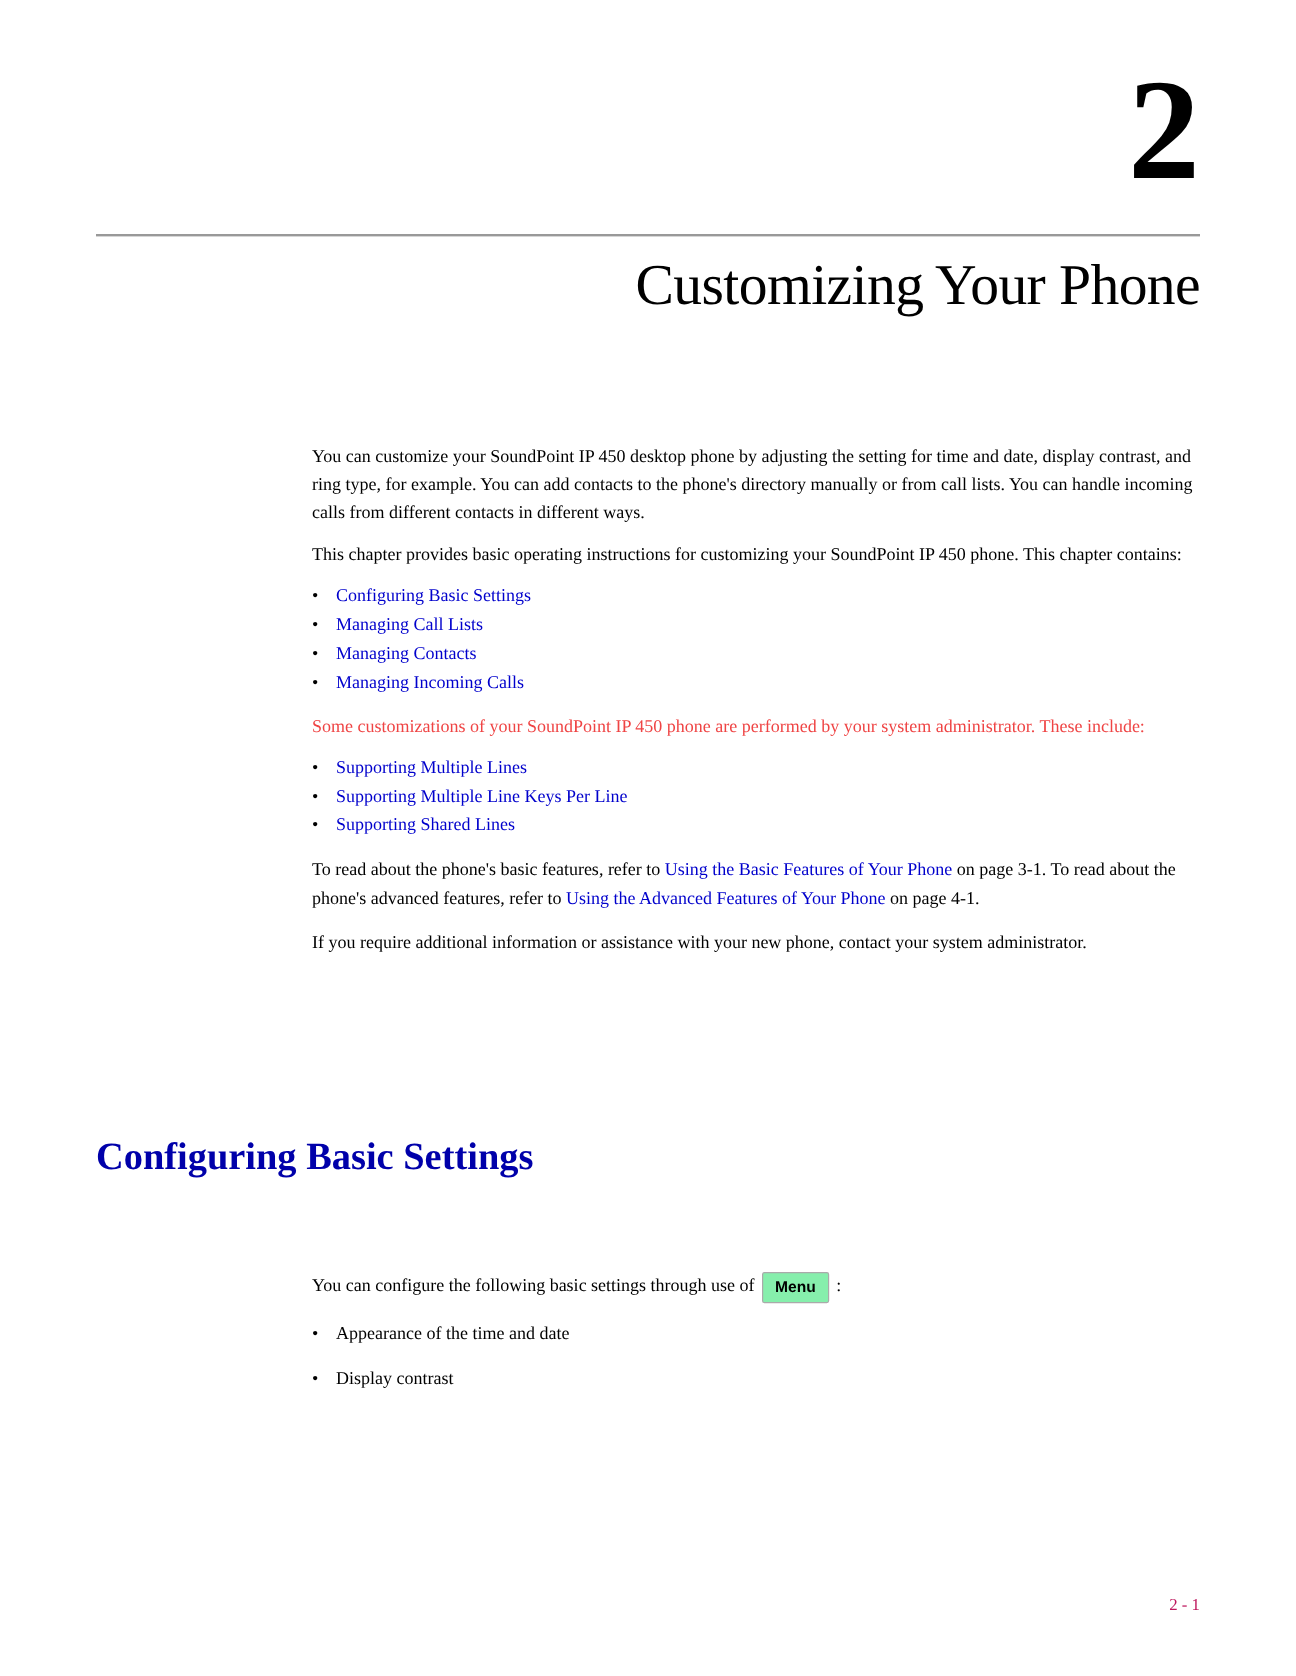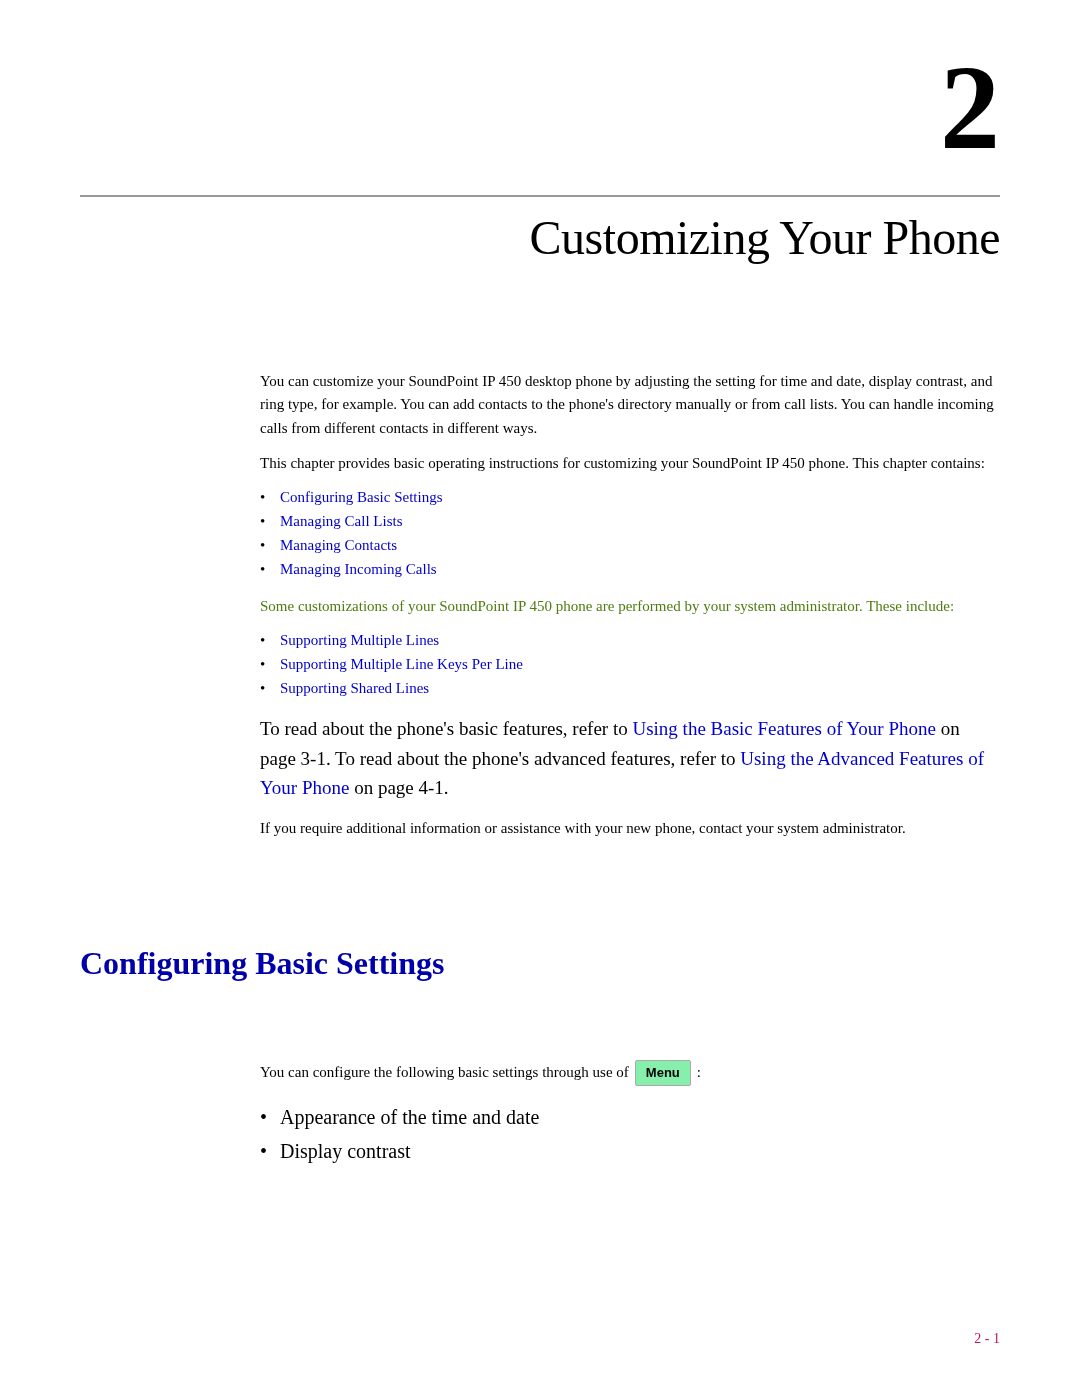--- a/index.html
+++ b/index.html
@@ -112,26 +112,26 @@
     }
 
     .bullet-list li a {
       color: #0000cc;
       text-decoration: none;
     }
 
     .admin-paragraph {
       font-size: 15px;
       line-height: 1.55;
-      color: #4d7c0f;
+      color: #ef4444;
       margin-bottom: 10px;
     }
 
     .reference-paragraph {
-      font-size: 19px;
+      font-size: 15px;
       line-height: 1.55;
       color: #000000;
       margin-bottom: 14px;
     }
 
     .reference-paragraph a {
       color: #0000cc;
       text-decoration: none;
     }
 
@@ -188,25 +188,26 @@
       border-radius: 2px;
       font-weight: bold;
     }
 
     .section-bullet-list {
       list-style: none;
       padding: 0;
     }
 
     .section-bullet-list li {
-      font-size: 20px;
+      font-size: 15px;
       line-height: 1.7;
       color: #000000;
       padding-left: 20px;
       position: relative;
+      margin-top: 11px;
     }
 
     .section-bullet-list li::before {
       content: "•";
       position: absolute;
       left: 0;
       color: #000000;
     }
 
     

